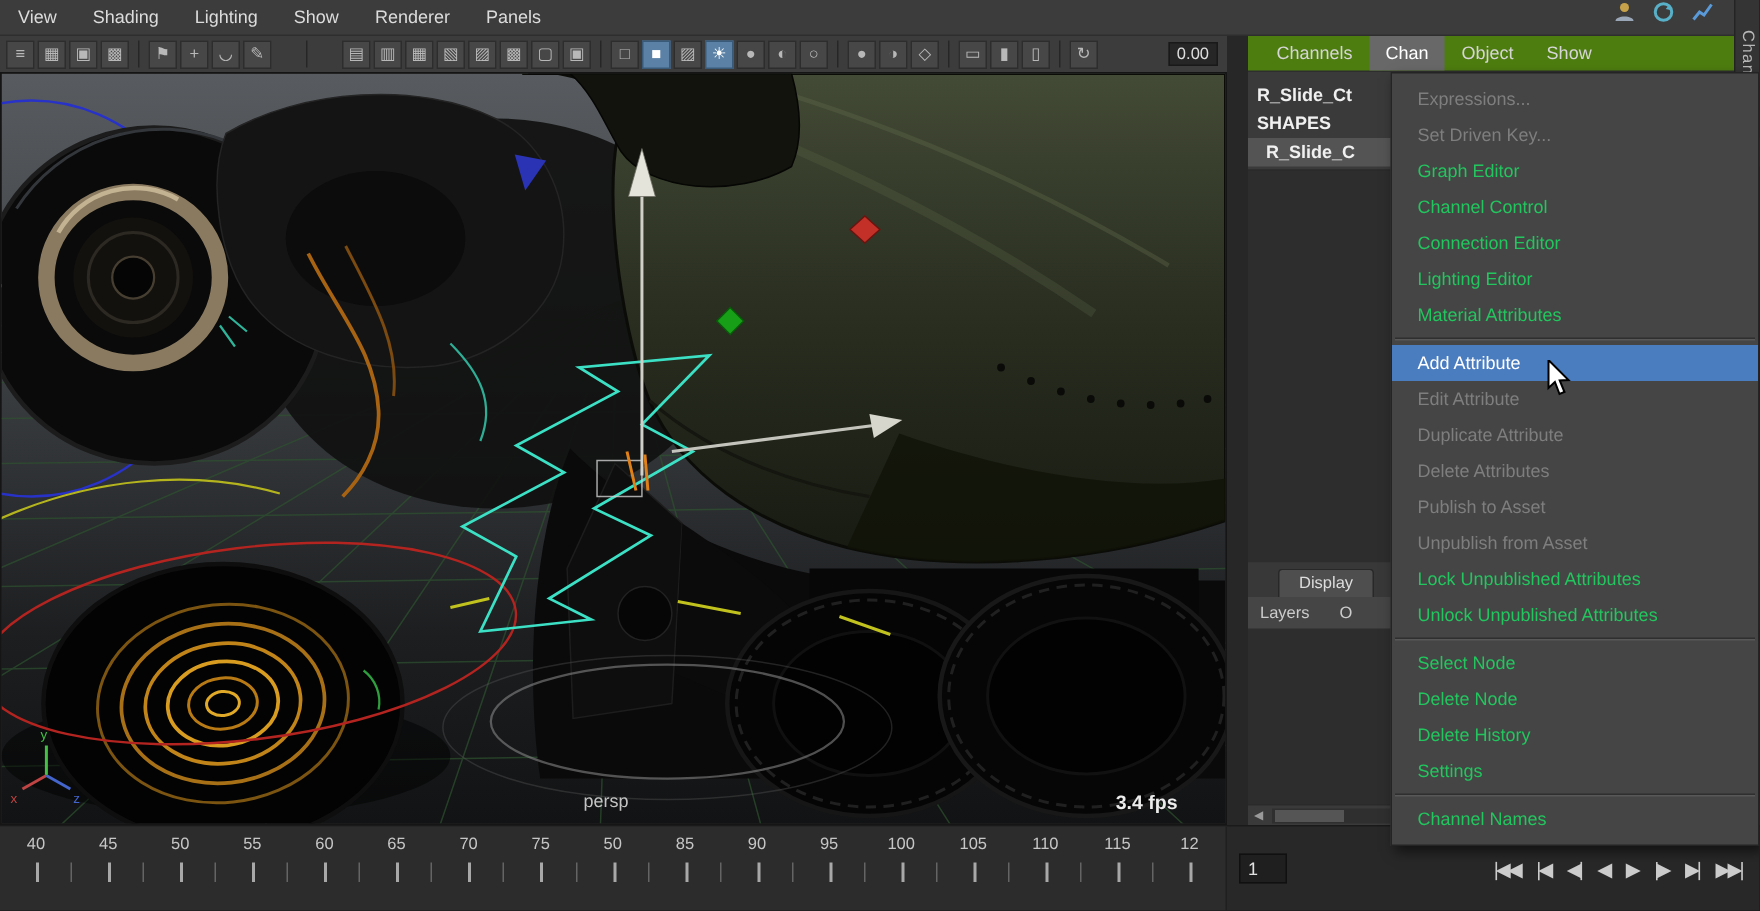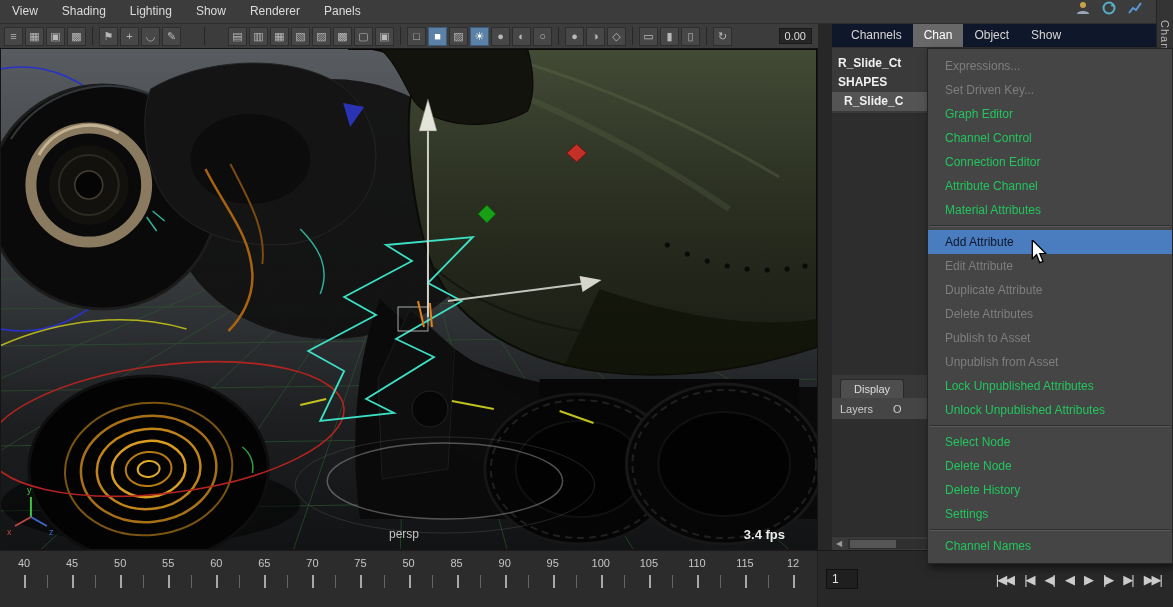--- a/index.html
+++ b/index.html
@@ -19,37 +19,37 @@
   .toolbar { width:818px; display:flex; align-items:center; background:#3c3c3c; padding-left:3px; }
   .tb-group { display:flex; align-items:center; }
   .tb-icon {
     width:19px; height:19px; margin:0 1px; display:flex; align-items:center; justify-content:center;
     background:#474747; border:1px solid #2d2d2d; color:#b8b8b8; font-size:11px; line-height:1; cursor:default;
   }
   .tb-icon.hl { background:#5b82a6; color:#fff; border-color:#3a5a7a; }
   .tb-sep { width:1px; height:18px; background:#262626; margin:0 5px; }
   .tb-field { margin-left:auto; margin-right:6px; background:#262626; border:1px solid #191919; color:#ddd; font-size:11px; padding:1px 5px; }
   .splitter { width:14px; background:#272727; }
-  .cb-menubar { flex:1; background:#0f172a; display:flex; align-items:center; padding-left:8px; border-bottom:1px solid #2e2e2e; }
+  .cb-menubar { flex:1; background:#4d7c0f; display:flex; align-items:center; padding-left:8px; border-bottom:1px solid #2e2e2e; }
   .cb-menu-item { padding:0 11px; line-height:23px; color:#d6d6d6; }
   .cb-menu-item.active { background:#686868; color:#fff; }
   
   .main { height:502px; display:flex; }
   .viewport { width:818px; position:relative; background:#222; border:1px solid #151515; overflow:hidden; }
   .viewport svg.scene { position:absolute; inset:0; }
   .vp-label { position:absolute; left:388px; bottom:8px; color:#c4c4c4; font-size:12px; }
   .vp-fps { position:absolute; right:32px; bottom:7px; color:#ececec; font-size:13px; font-weight:bold; }
   .right-panel { flex:1; background:#3a3a3a; display:flex; flex-direction:column; position:relative; }
   .cb-nodes { padding:6px 0 2px 0; background:#3a3a3a; }
   .cb-node { line-height:19px; padding-left:6px; font-weight:bold; color:#f0f0f0; white-space:nowrap; overflow:hidden; }
   .cb-node.shape { padding-left:12px; background:#545454; }
   .cb-sheet { height:262px; background:#2d2d2d; border-top:1px solid #2a2a2a; }
   .layer-tabs { height:23px; display:flex; align-items:flex-end; background:#383838; }
   .layer-tab {
-    margin-left:8px; padding:3px 13px 3px 13px; background:#4e4e4e; color:#ddd; font-size:11px;
+    margin-left:20px; padding:3px 13px 3px 13px; background:#4e4e4e; color:#ddd; font-size:11px;
     border:1px solid #282828; border-bottom:none; border-radius:3px 3px 0 0;
   }
   .layer-subbar { height:22px; background:#454545; display:flex; align-items:center; gap:20px; padding-left:8px; font-size:11px; color:#ccc; border-bottom:1px solid #2e2e2e; }
   .layer-area { flex:1; background:#2d2d2d; }
   .h-scroll { height:14px; background:#3a3a3a; display:flex; align-items:center; border-top:1px solid #2a2a2a; }
   .h-scroll .arrow { width:14px; text-align:center; font-size:8px; color:#999; }
   .h-scroll .track { flex:1; height:10px; background:#2f2f2f; margin:0 2px; position:relative; }
   .h-scroll .thumb { position:absolute; left:2px; top:1px; width:46px; height:8px; background:#555; }
   
   .edge-tab {
@@ -58,21 +58,21 @@
   }
   .edge-tab span { writing-mode:vertical-rl; font-size:11px; color:#b8b8b8; letter-spacing:1px; }
   
   .edit-menu {
     position:absolute; left:927px; top:48px; width:246px; z-index:90;
     background:#454545; border:1px solid #242424; box-shadow:3px 4px 8px rgba(0,0,0,.55);
     padding:5px 0;
   }
   .mi { height:24px; line-height:24px; padding-left:17px; color:#22c55e; white-space:nowrap; }
   .mi.disabled { color:#7e7e7e; }
-  .mi.hl { background:#4a7cc0; color:#0f172a; }
+  .mi.hl { background:#4a7cc0; color:#ffffff; }
   .menu-sep { margin:3px 2px; border-top:1px solid #2f2f2f; border-bottom:1px solid #585858; }
   
   .cursor { position:absolute; left:1030px; top:240px; z-index:100; }
   
   .bottom { height:57px; display:flex; background:#282828; border-top:1px solid #1a1a1a; }
   .timeline { width:818px; background:#2c2c2c; display:flex; border-right:1px solid #1f1f1f; padding-bottom:30px; }
   .tl-cell { position:relative; flex:1; }
   .tl-num { display:block; text-align:center; margin-top:6px; font-size:11px; color:#c6c6c6; }
   .tl-cell::before { content:""; position:absolute; bottom:-11px; left:50%; width:2px; height:13px; background:#a8a8a8; }
   .tl-cell::after  { content:""; position:absolute; bottom:-11px; right:0; width:1px; height:13px; background:#646464; }
@@ -413,21 +413,21 @@
   <div class="edge-tab">
     <span>Chan</span>
   </div>
 
   <div class="edit-menu">
     <div class="mi disabled">Expressions...</div>
     <div class="mi disabled">Set Driven Key...</div>
     <div class="mi">Graph Editor</div>
     <div class="mi">Channel Control</div>
     <div class="mi">Connection Editor</div>
-    <div class="mi">Attribute Channel</div>
+    <div class="mi">Lighting Editor</div>
     <div class="mi">Material Attributes</div>
     <div class="menu-sep"></div>
     <div class="mi hl">Add Attribute</div>
     <div class="mi disabled">Edit Attribute</div>
     <div class="mi disabled">Duplicate Attribute</div>
     <div class="mi disabled">Delete Attributes</div>
     <div class="mi disabled">Publish to Asset</div>
     <div class="mi disabled">Unpublish from Asset</div>
     <div class="mi">Lock Unpublished Attributes</div>
     <div class="mi">Unlock Unpublished Attributes</div>

